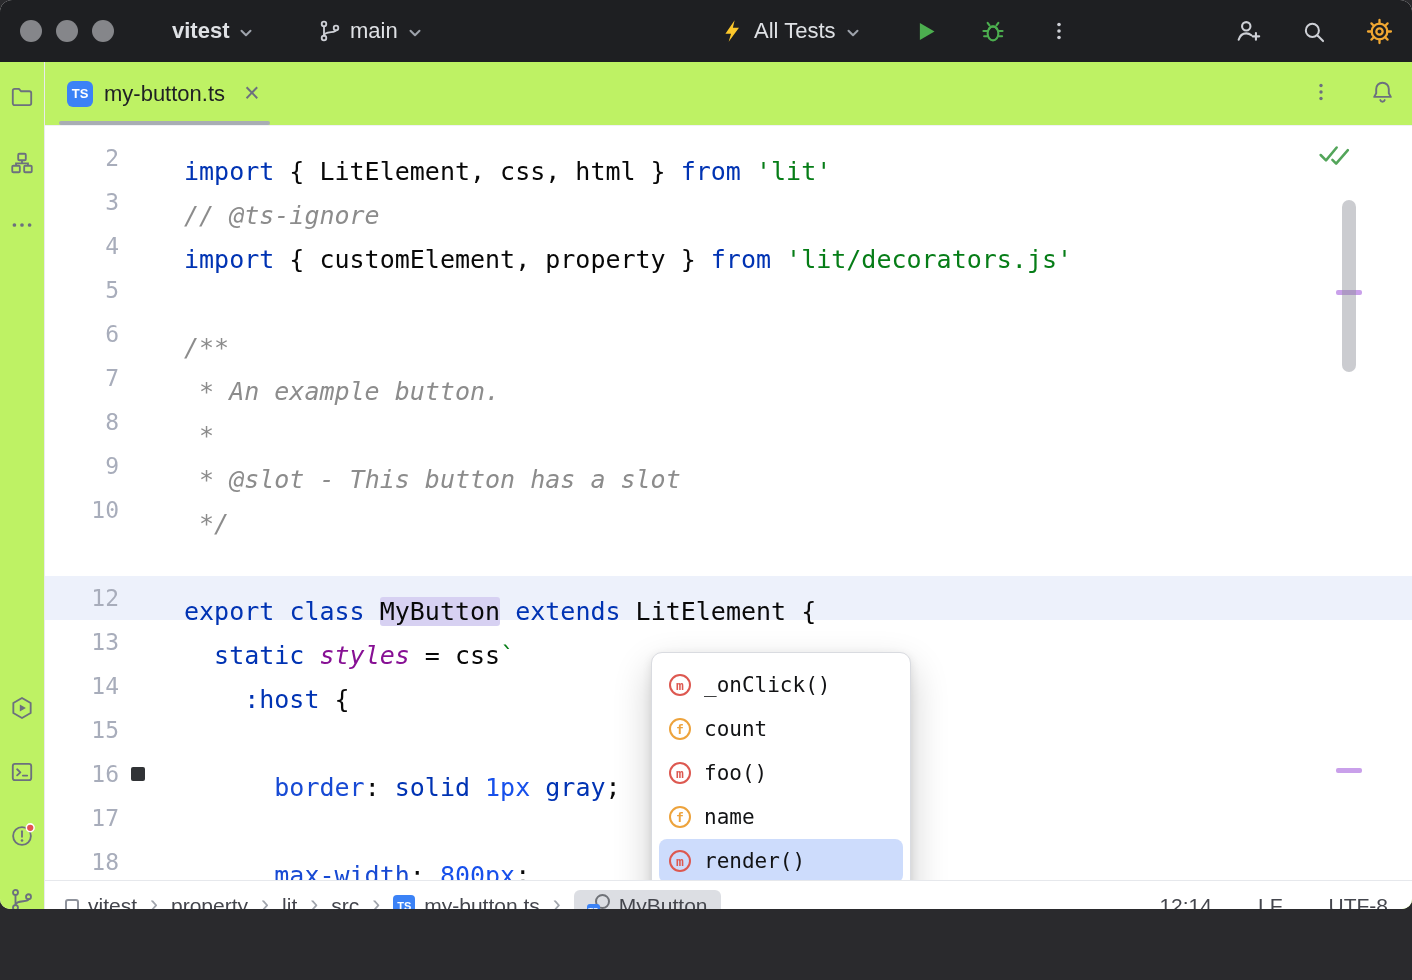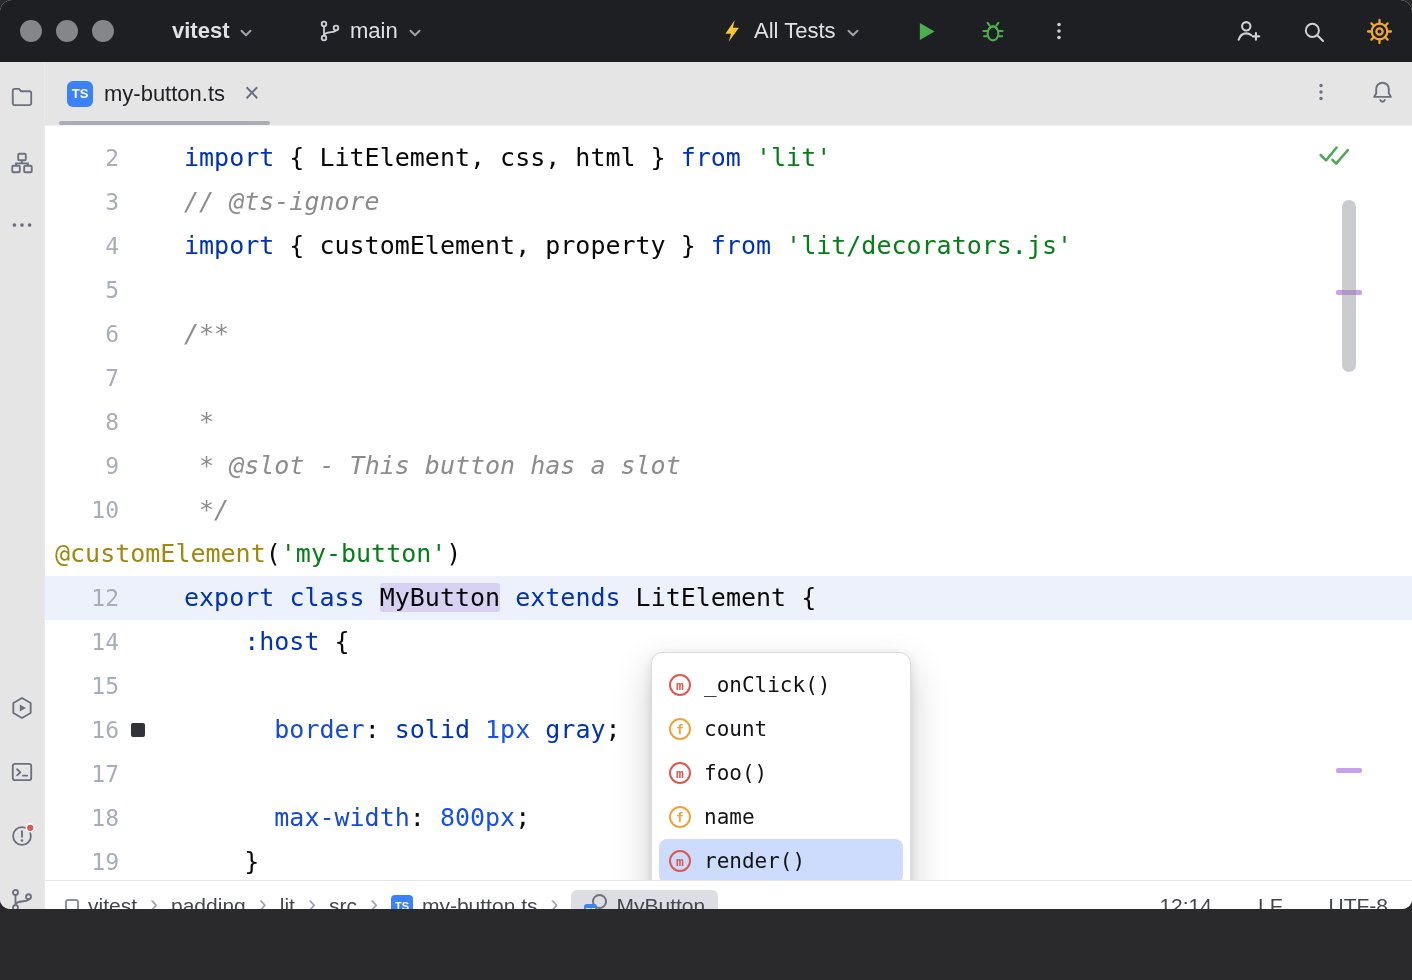--- a/index.html
+++ b/index.html
@@ -15,21 +15,21 @@
   .tb-project { position:absolute; left:172px; font-weight:600; }
   .tb-branch { position:absolute; left:318px; }
   .tb-center { position:absolute; left:720px; display:flex; align-items:center;justify-content:space-between; }
   .tb-right { position:absolute; right:18px; display:flex; align-items:center; gap:38px; }
   .chev { color:#9da2ab; display:inline-flex; margin-top:3px; }
   .tb-ico { display:inline-flex; color:#ced0d6; }
   .tb-btn { display:inline-flex; align-items:center; background:none; border:none; padding:0; cursor:default; }
   .gap-l { margin-left:50px; } .gap-m { margin-left:40px; }
 
   
-  .main { flex:1; display:flex; height:868px; background:#e5e5e5; }
+  .main { flex:1; display:flex; height:868px; background:#bef264; }
   .sidebar { flex:0 0 45px; border-right:1px solid #e9eaee; position:relative; }
   .side-ico { position:absolute; left:9px; width:26px; height:26px; color:#6c707e; }
 
   .content { flex:1; display:flex; flex-direction:column; min-width:0; }
 
   
   .tabbar { height:64px; flex:0 0 64px; display:flex; align-items:center; border-bottom:1px solid #f0f1f4; position:relative; }
   .tab { display:flex; align-items:center; gap:11px; height:100%; margin-left:14px; padding:0 10px 0 8px; position:relative; }
   .tab-underline { position:absolute; left:0; right:0; bottom:0; height:4px; background:#a9adb4; border-radius:3px; }
   .ts-badge { width:26px; height:26px; border-radius:6px; background:#3b82f6; color:#fff; font-size:13px; font-weight:bold; display:flex; align-items:center; justify-content:center; }
@@ -40,21 +40,21 @@
   
   .editor { position:relative; flex:1; overflow:hidden; background:#fff;
             font-family:"DejaVu Sans Mono","Liberation Mono",monospace; font-size:25px; }
   #code-lines { padding-top:10px; }
   .code-row { display:flex; height:44px; line-height:44px; white-space:pre; width:100%; }
   .code-row.current { background:#edf1fb; }
   .gutter { flex:0 0 129px; display:flex; }
   .ln { flex:0 0 74px; text-align:right; color:#a8adbb; font-size:23px; }
   .gslot { flex:1; position:relative; }
   .bookmark { position:absolute; left:12px; top:15px; width:14px; height:14px; background:#313336; border-radius:2px; }
-  .codeln { padding-left:10px; color:#080808; }
+  .codeln { padding-left:10px; color:#080808;margin-top:14px; }
   .tok-kw  { color:#0033b3; }
   .tok-str { color:#067d17; }
   .tok-com { color:#8c8c8c; font-style:italic; }
   .tok-tag { color:#8c8c8c; font-style:italic; }
   .tok-dec { color:#9e880d; }
   .tok-fld { color:#871094; font-style:italic; }
   .tok-prop{ color:#174ad4; }
   .tok-valk{ color:#0033b3; }
   .tok-num { color:#1750eb; }
   .tok-sel { color:#0033b3; }
@@ -270,26 +270,27 @@
         </div>
       </div>
 
       <div class="editor">
         <div id="code-lines">
             <div class="code-row"><span class="gutter"><span class="ln">2</span><span class="gslot"></span></span><span class="codeln"><span class="tok-kw">import</span><span class="tok-d"> { LitElement, css, html } </span><span class="tok-kw">from</span><span class="tok-d"> </span><span class="tok-str">'lit'</span></span></div>
             <div class="code-row"><span class="gutter"><span class="ln">3</span><span class="gslot"></span></span><span class="codeln"><span class="tok-com">// @ts-ignore</span></span></div>
             <div class="code-row"><span class="gutter"><span class="ln">4</span><span class="gslot"></span></span><span class="codeln"><span class="tok-kw">import</span><span class="tok-d"> { customElement, property } </span><span class="tok-kw">from</span><span class="tok-d"> </span><span class="tok-str">'lit/decorators.js'</span></span></div>
             <div class="code-row"><span class="gutter"><span class="ln">5</span><span class="gslot"></span></span><span class="codeln"></span></div>
             <div class="code-row"><span class="gutter"><span class="ln">6</span><span class="gslot"></span></span><span class="codeln"><span class="tok-com">/**</span></span></div>
-            <div class="code-row"><span class="gutter"><span class="ln">7</span><span class="gslot"></span></span></div>
+            <div class="code-row"><span class="gutter"><span class="ln">7</span><span class="gslot"></span></span><span class="codeln"><span class="tok-com"> * An example button.</span></span></div>
             <div class="code-row"><span class="gutter"><span class="ln">8</span><span class="gslot"></span></span><span class="codeln"><span class="tok-com"> *</span></span></div>
             <div class="code-row"><span class="gutter"><span class="ln">9</span><span class="gslot"></span></span><span class="codeln"><span class="tok-com"> * </span><span class="tok-tag">@slot</span><span class="tok-com"> - This button has a slot</span></span></div>
             <div class="code-row"><span class="gutter"><span class="ln">10</span><span class="gslot"></span></span><span class="codeln"><span class="tok-com"> */</span></span></div>
-            <div class="code-row"><span class="codeln"><span class="tok-dec">@customElement</span><span class="tok-d">(</span><span class="tok-str">'my-button'</span><span class="tok-d">)</span></span></div>
+            <div class="code-row"></div>
             <div class="code-row current"><span class="gutter"><span class="ln">12</span><span class="gslot"></span></span><span class="codeln"><span class="tok-kw">export</span><span class="tok-d"> </span><span class="tok-kw">class</span><span class="tok-d"> </span><span class="tok-hl">MyButton</span><span class="tok-d"> </span><span class="tok-kw">extends</span><span class="tok-d"> LitElement {</span></span></div>
+            <div class="code-row"><span class="gutter"><span class="ln">13</span><span class="gslot"></span></span><span class="codeln"><span class="tok-d">  </span><span class="tok-kw">static</span><span class="tok-d"> </span><span class="tok-fld">styles</span><span class="tok-d"> = css</span><span class="tok-str">`</span></span></div>
             <div class="code-row"><span class="gutter"><span class="ln">14</span><span class="gslot"></span></span><span class="codeln"><span class="tok-d">    </span><span class="tok-sel">:host</span><span class="tok-d"> {</span></span></div>
             <div class="code-row"><span class="gutter"><span class="ln">15</span><span class="gslot"></span></span></div>
             <div class="code-row"><span class="gutter"><span class="ln">16</span><span class="gslot"><span class="bookmark"></span></span></span><span class="codeln"><span class="tok-d">      </span><span class="tok-prop">border</span><span class="tok-d">: </span><span class="tok-valk">solid</span><span class="tok-d"> </span><span class="tok-num">1px</span><span class="tok-d"> </span><span class="tok-valk">gray</span><span class="tok-d">;</span></span></div>
             <div class="code-row"><span class="gutter"><span class="ln">17</span><span class="gslot"></span></span></div>
             <div class="code-row"><span class="gutter"><span class="ln">18</span><span class="gslot"></span></span><span class="codeln"><span class="tok-d">      </span><span class="tok-prop">max-width</span><span class="tok-d">: </span><span class="tok-num">800px</span><span class="tok-d">;</span></span></div>
             <div class="code-row"><span class="gutter"><span class="ln">19</span><span class="gslot"></span></span><span class="codeln"><span class="tok-d">    }</span></span></div>
           </div>
 
         <span class="inspect-check">
           <svg width="32" height="26" viewBox="0 0 30 24" fill="none" stroke="#53a55a" stroke-width="2.4" stroke-linecap="round" stroke-linejoin="round">
@@ -335,21 +336,21 @@
       </div>
 
       <div class="statusbar">
         <div class="crumbs" id="crumbs">
             <span class="crumb">
               <span class="c-ico project"></span>
               <span>vitest</span>
             </span>
             <span class="crumb-sep">›</span>
             <span class="crumb">
-              <span>padding</span>
+              <span>property</span>
             </span>
             <span class="crumb-sep">›</span>
             <span class="crumb">
               <span>lit</span>
             </span>
             <span class="crumb-sep">›</span>
             <span class="crumb">
               <span>src</span>
             </span>
             <span class="crumb-sep">›</span>

